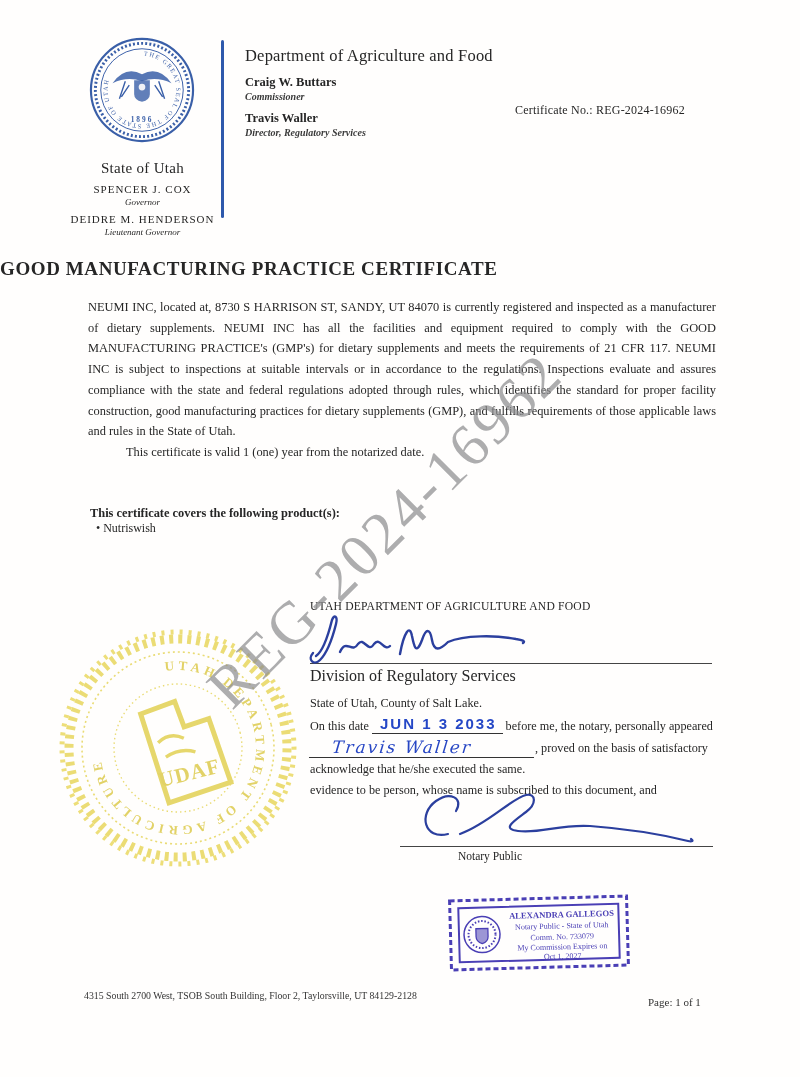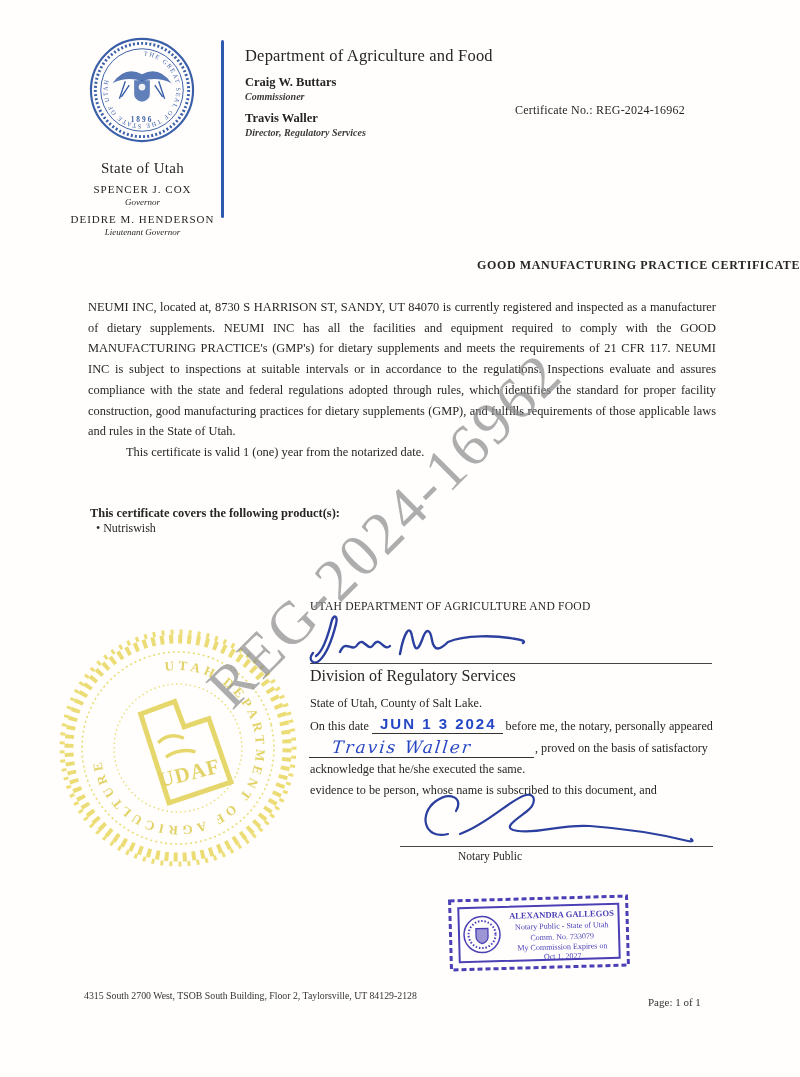--- a/index.html
+++ b/index.html
@@ -16,22 +16,22 @@
   .hdr-left .gov-name { font-size:11px; letter-spacing:1px; margin-top:6px; }
   .hdr-left .gov-title { font-size:9px; font-style:italic; margin-top:2px; }
   .divider { position:absolute; left:221px; top:40px; width:3px; height:178px; background:#2e59ac; border-radius:2px; }
   .hdr-right { position:absolute; left:245px; top:46px; width:260px; }
   .hdr-right .dept { font-size:16.5px; letter-spacing:.2px; }
   .official { margin-top:9px;font-weight:bold; }
   .official .name { font-size:12.5px; }
   .official .title { font-size:10px; font-style:italic; color:#3a3a3a; margin-top:1px; }
   .cert-no { position:absolute; left:515px; top:103px; font-size:12px; font-weight:normal; letter-spacing:.2px; }
   
-  .doc-title { position:absolute; left:0; top:258px; width:800px; text-align:right;
-    font-size:12px; font-weight:bold; letter-spacing:.6px; }
+  .doc-title { position:absolute; left:0; top:258px; width:800px; text-align:left;
+    font-size:19px; font-weight:bold; letter-spacing:.6px; }
   .body-text { position:absolute; left:88px; top:297px; width:628px;
     font-size:12.4px; line-height:20.7px; text-align:justify; }
   .validity { text-indent:38px; text-align:left; }
   .products { position:absolute; left:90px; top:470px; width:500px; }
   .products .heading { font-size:12.4px; font-weight:bold;margin-top:36px; }
   .products .item { font-size:12px; padding-left:6px; }
   .products .item::before { content:"• "; }
   
   .watermark { position:absolute; left:115px; top:315px; width:540px; height:430px;
     display:flex; align-items:center; justify-content:center;
@@ -158,21 +158,21 @@
       </g>
     </svg>
     <div class="sig-line"></div>
     <div class="division">Division of Regulatory Services</div>
   </div>
 
   <div class="notary">
     <div class="row">State of Utah, County of Salt Lake.</div>
     <div class="row">
       <span>On this date</span>
-      <span class="date-stamp">JUN 1 3 2024</span>
+      <span class="date-stamp">JUN 1 3 2033</span>
       <span>before me, the notary, personally appeared</span>
     </div>
     <div class="row appeared-line">
       <span class="appeared-name">Travis Waller</span>
       <span>, proved on the basis of satisfactory</span>
     </div>
     <div class="row">acknowledge that he/she executed the same.</div>
     <div class="row">evidence to be person, whose name is subscribed to this document, and</div>
   </div>
 

